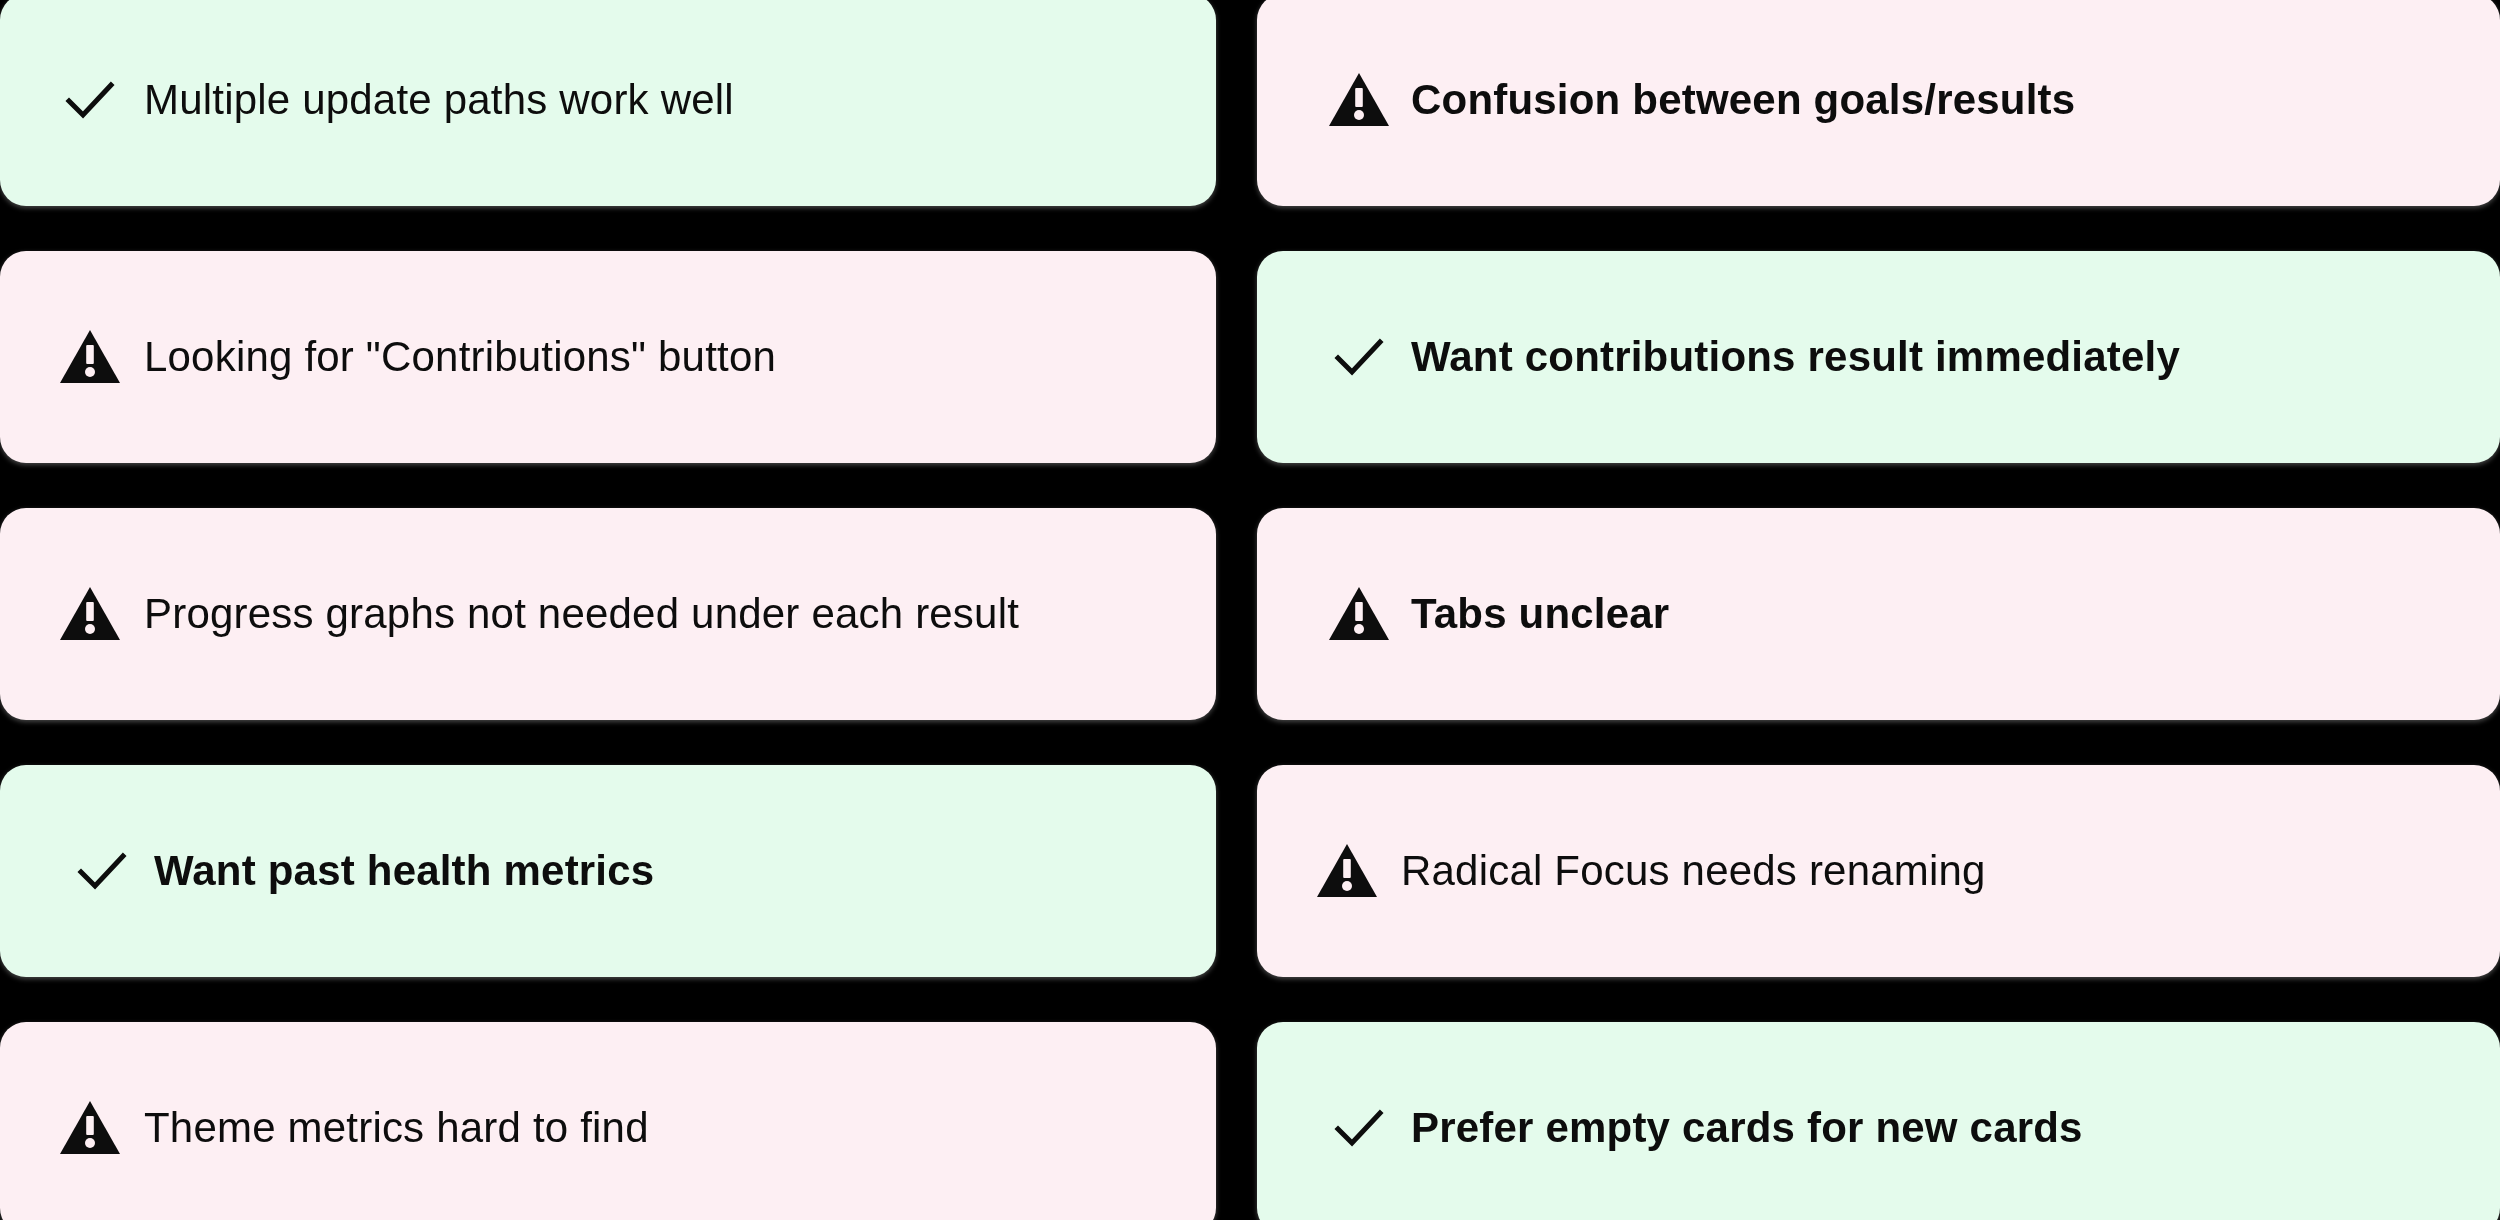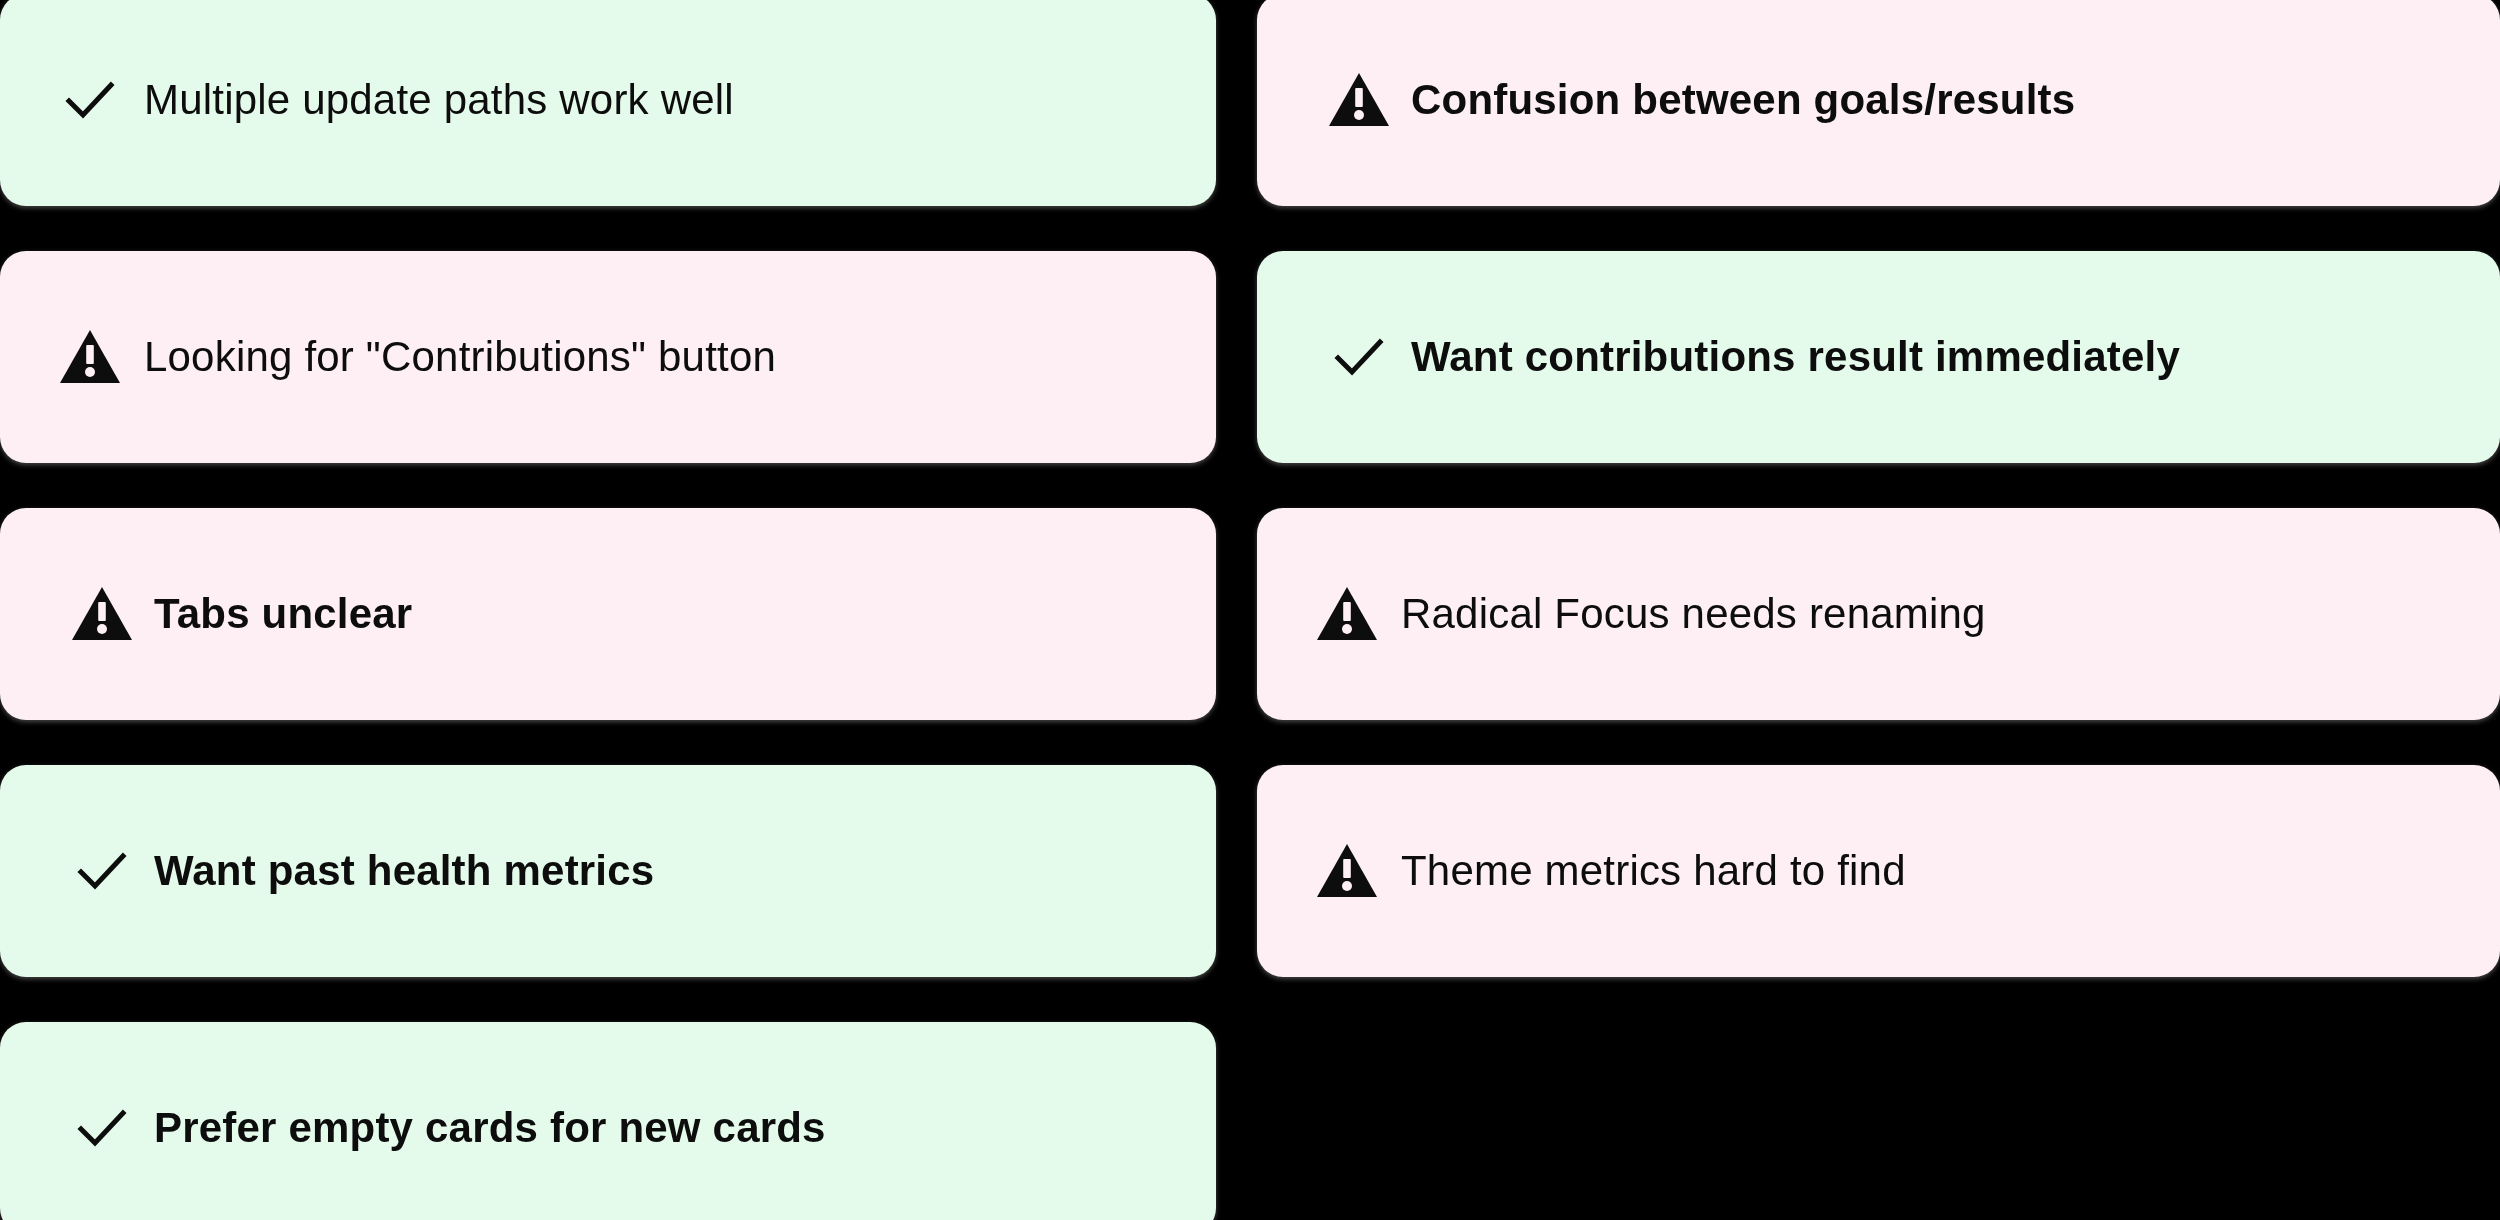--- a/index.html
+++ b/index.html
@@ -97,47 +97,57 @@
       <span class="card-label">Looking for "Contributions" button</span>
     </div>
     <div class="card positive col-right">
       <span class="icon-slot">
         <svg width="62" height="62" viewBox="0 0 62 62" aria-hidden="true">
           <path d="M10 32 L24 46 L52 16" fill="none" stroke="#0d0d0d" stroke-width="5" stroke-linecap="square" stroke-linejoin="miter"></path>
         </svg>
       </span>
       <span class="card-label">Want contributions result immediately</span>
     </div>
+    <div class="card warning col-left">
+      <span class="icon-slot">
+        <svg width="62" height="58" viewBox="0 0 62 58" aria-hidden="true">
+          <path d="M31 2 L61 55 L1 55 Z" fill="#0d0d0d"></path>
+          <rect x="27.2" y="17" width="7.6" height="19" rx="1" fill="#fdeff3"></rect>
+          <circle cx="31" cy="44" r="5" fill="#fdeff3"></circle>
+        </svg>
+      </span>
+      <span class="card-label">Progress graphs not needed under each result</span>
+    </div>
     <div class="card warning col-right">
       <span class="icon-slot">
         <svg width="62" height="58" viewBox="0 0 62 58" aria-hidden="true">
           <path d="M31 2 L61 55 L1 55 Z" fill="#0d0d0d"></path>
           <rect x="27.2" y="17" width="7.6" height="19" rx="1" fill="#fdeff3"></rect>
           <circle cx="31" cy="44" r="5" fill="#fdeff3"></circle>
         </svg>
       </span>
       <span class="card-label">Tabs unclear</span>
     </div>
+    <div class="card positive col-right">
+      <span class="icon-slot">
+        <svg width="62" height="62" viewBox="0 0 62 62" aria-hidden="true">
+          <path d="M10 32 L24 46 L52 16" fill="none" stroke="#0d0d0d" stroke-width="5" stroke-linecap="square" stroke-linejoin="miter"></path>
+        </svg>
+      </span>
+      <span class="card-label">Want past health metrics</span>
+    </div>
     <div class="card warning col-left">
       <span class="icon-slot">
         <svg width="62" height="58" viewBox="0 0 62 58" aria-hidden="true">
           <path d="M31 2 L61 55 L1 55 Z" fill="#0d0d0d"></path>
           <rect x="27.2" y="17" width="7.6" height="19" rx="1" fill="#fdeff3"></rect>
           <circle cx="31" cy="44" r="5" fill="#fdeff3"></circle>
         </svg>
       </span>
       <span class="card-label">Radical Focus needs renaming</span>
-    </div>
-    <div class="card positive col-right">
-      <span class="icon-slot">
-        <svg width="62" height="62" viewBox="0 0 62 62" aria-hidden="true">
-          <path d="M10 32 L24 46 L52 16" fill="none" stroke="#0d0d0d" stroke-width="5" stroke-linecap="square" stroke-linejoin="miter"></path>
-        </svg>
-      </span>
-      <span class="card-label">Want past health metrics</span>
     </div>
     <div class="card warning col-left">
       <span class="icon-slot">
         <svg width="62" height="58" viewBox="0 0 62 58" aria-hidden="true">
           <path d="M31 2 L61 55 L1 55 Z" fill="#0d0d0d"></path>
           <rect x="27.2" y="17" width="7.6" height="19" rx="1" fill="#fdeff3"></rect>
           <circle cx="31" cy="44" r="5" fill="#fdeff3"></circle>
         </svg>
       </span>
       <span class="card-label">Theme metrics hard to find</span>

